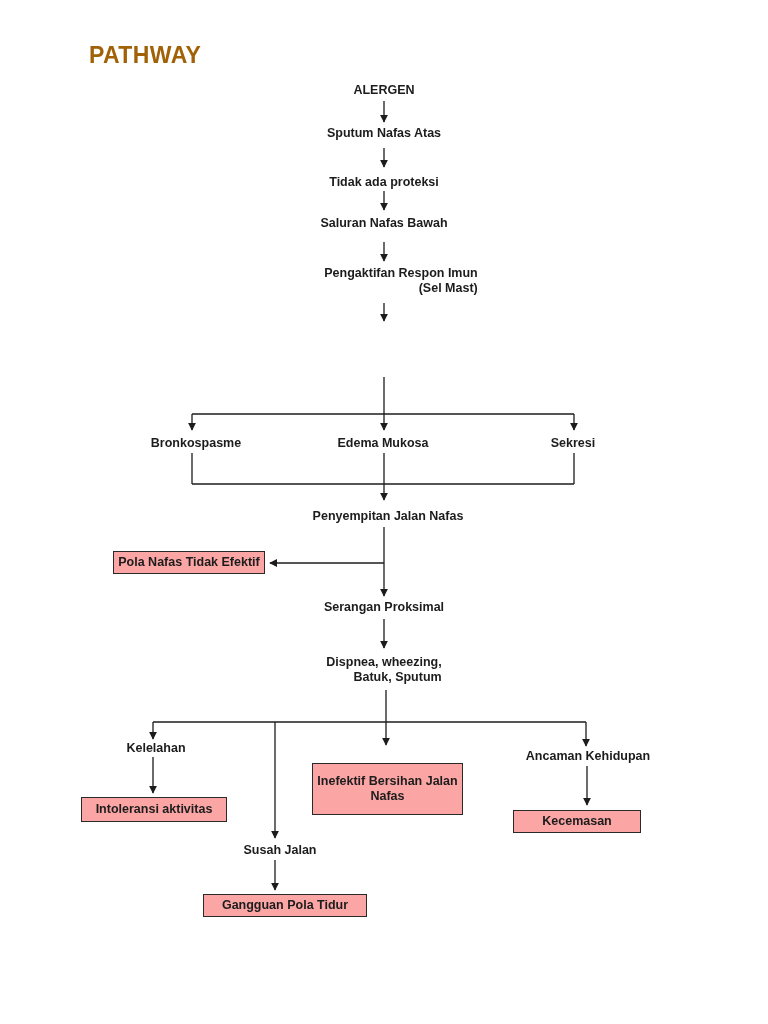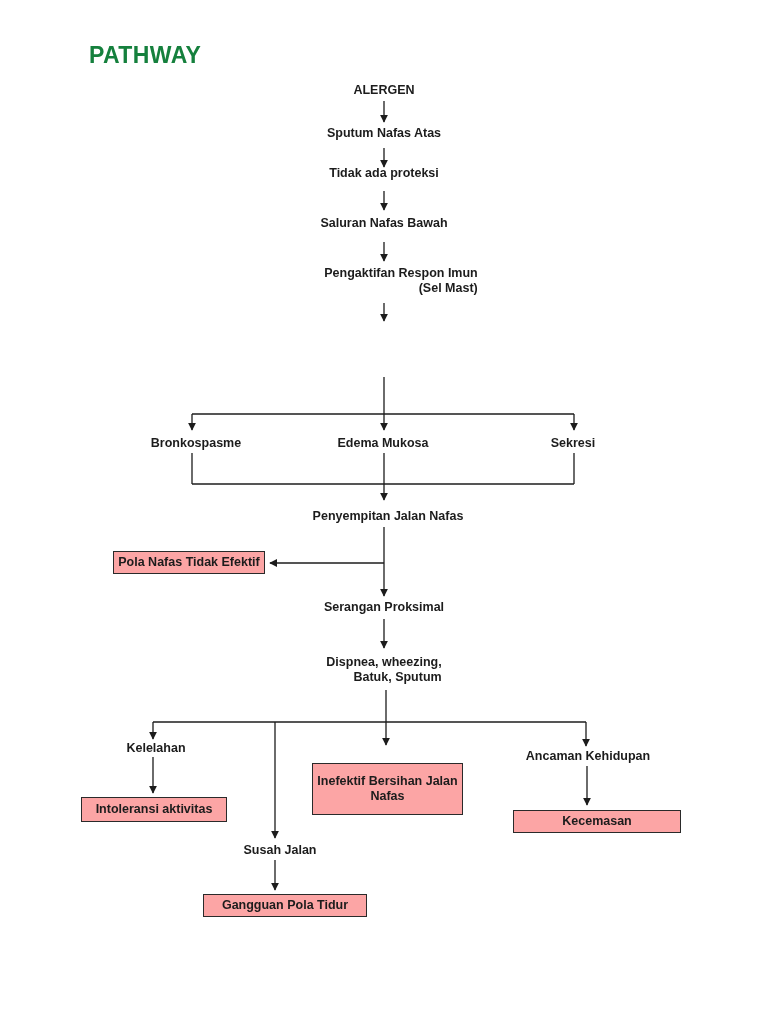--- a/index.html
+++ b/index.html
@@ -9,21 +9,21 @@
     background:#ffffff;
     font-family:"Liberation Sans", sans-serif;
     overflow:hidden;
   }
   .title{
     position:absolute;
     left:89px;top:42px;
     font-size:23px;
     font-weight:bold;
     letter-spacing:0.4px;
-    color:#15803d;
+    color:#a16207;
   }
   .connector-layer{
     position:absolute;left:0;top:0;width:768px;height:1024px;z-index:1;
   }
   .node{
     position:absolute;
     transform:translateX(-50%);
     text-align:right;
     font-weight:bold;
     font-size:12.5px;
@@ -95,21 +95,21 @@
         <line x1="275" y1="722" x2="275" y2="838" marker-end="url(#ah)"></line>
         <line x1="275" y1="860" x2="275" y2="890" marker-end="url(#ah)"></line>
         <line x1="586" y1="722" x2="586" y2="746" marker-end="url(#ah)"></line>
         <line x1="587" y1="766" x2="587" y2="805" marker-end="url(#ah)"></line>
       </g>
     </svg>
   </div>
 
   <div class="node" style="left:384px;top:83px;">ALERGEN</div>
   <div class="node" style="left:384px;top:126px;">Sputum Nafas Atas</div>
-  <div class="node" style="left:384px;top:166px;">Tidak ada proteksi</div>
+  <div class="node" style="left:384px;top:175px;">Tidak ada proteksi</div>
   <div class="node" style="left:384px;top:216px;">Saluran Nafas Bawah</div>
   <div class="node" style="left:401px;top:266px;">Pengaktifan Respon Imun
 (Sel Mast)</div>
 
   <div class="node" style="left:196px;top:436px;">Bronkospasme</div>
   <div class="node" style="left:383px;top:436px;">Edema Mukosa</div>
   <div class="node" style="left:573px;top:436px;">Sekresi</div>
 
   <div class="node" style="left:388px;top:509px;">Penyempitan Jalan Nafas</div>
   <div class="node" style="left:384px;top:600px;">Serangan Proksimal</div>
@@ -117,16 +117,16 @@
 Batuk, Sputum</div>
 
   <div class="node" style="left:156px;top:741px;">Kelelahan</div>
   <div class="node" style="left:588px;top:749px;">Ancaman Kehidupan</div>
   <div class="node" style="left:280px;top:843px;">Susah Jalan</div>
 
   <div class="fbox" style="left:113px;top:551px;width:152px;height:23px;">Pola Nafas Tidak Efektif</div>
   <div class="fbox" style="left:81px;top:797px;width:146px;height:25px;">Intoleransi aktivitas</div>
   <div class="fbox" style="left:312px;top:750px;width:151px;height:52px;margin-top:13px;">Inefektif Bersihan Jalan
 Nafas</div>
-  <div class="fbox" style="left:513px;top:810px;width:168px;height:23px;">Kecemasan</div>
+  <div class="fbox" style="left:513px;top:810px;width:128px;height:23px;">Kecemasan</div>
   <div class="fbox" style="left:203px;top:894px;width:164px;height:23px;">Gangguan Pola Tidur</div>
 
 </div>
 
 </body></html>

